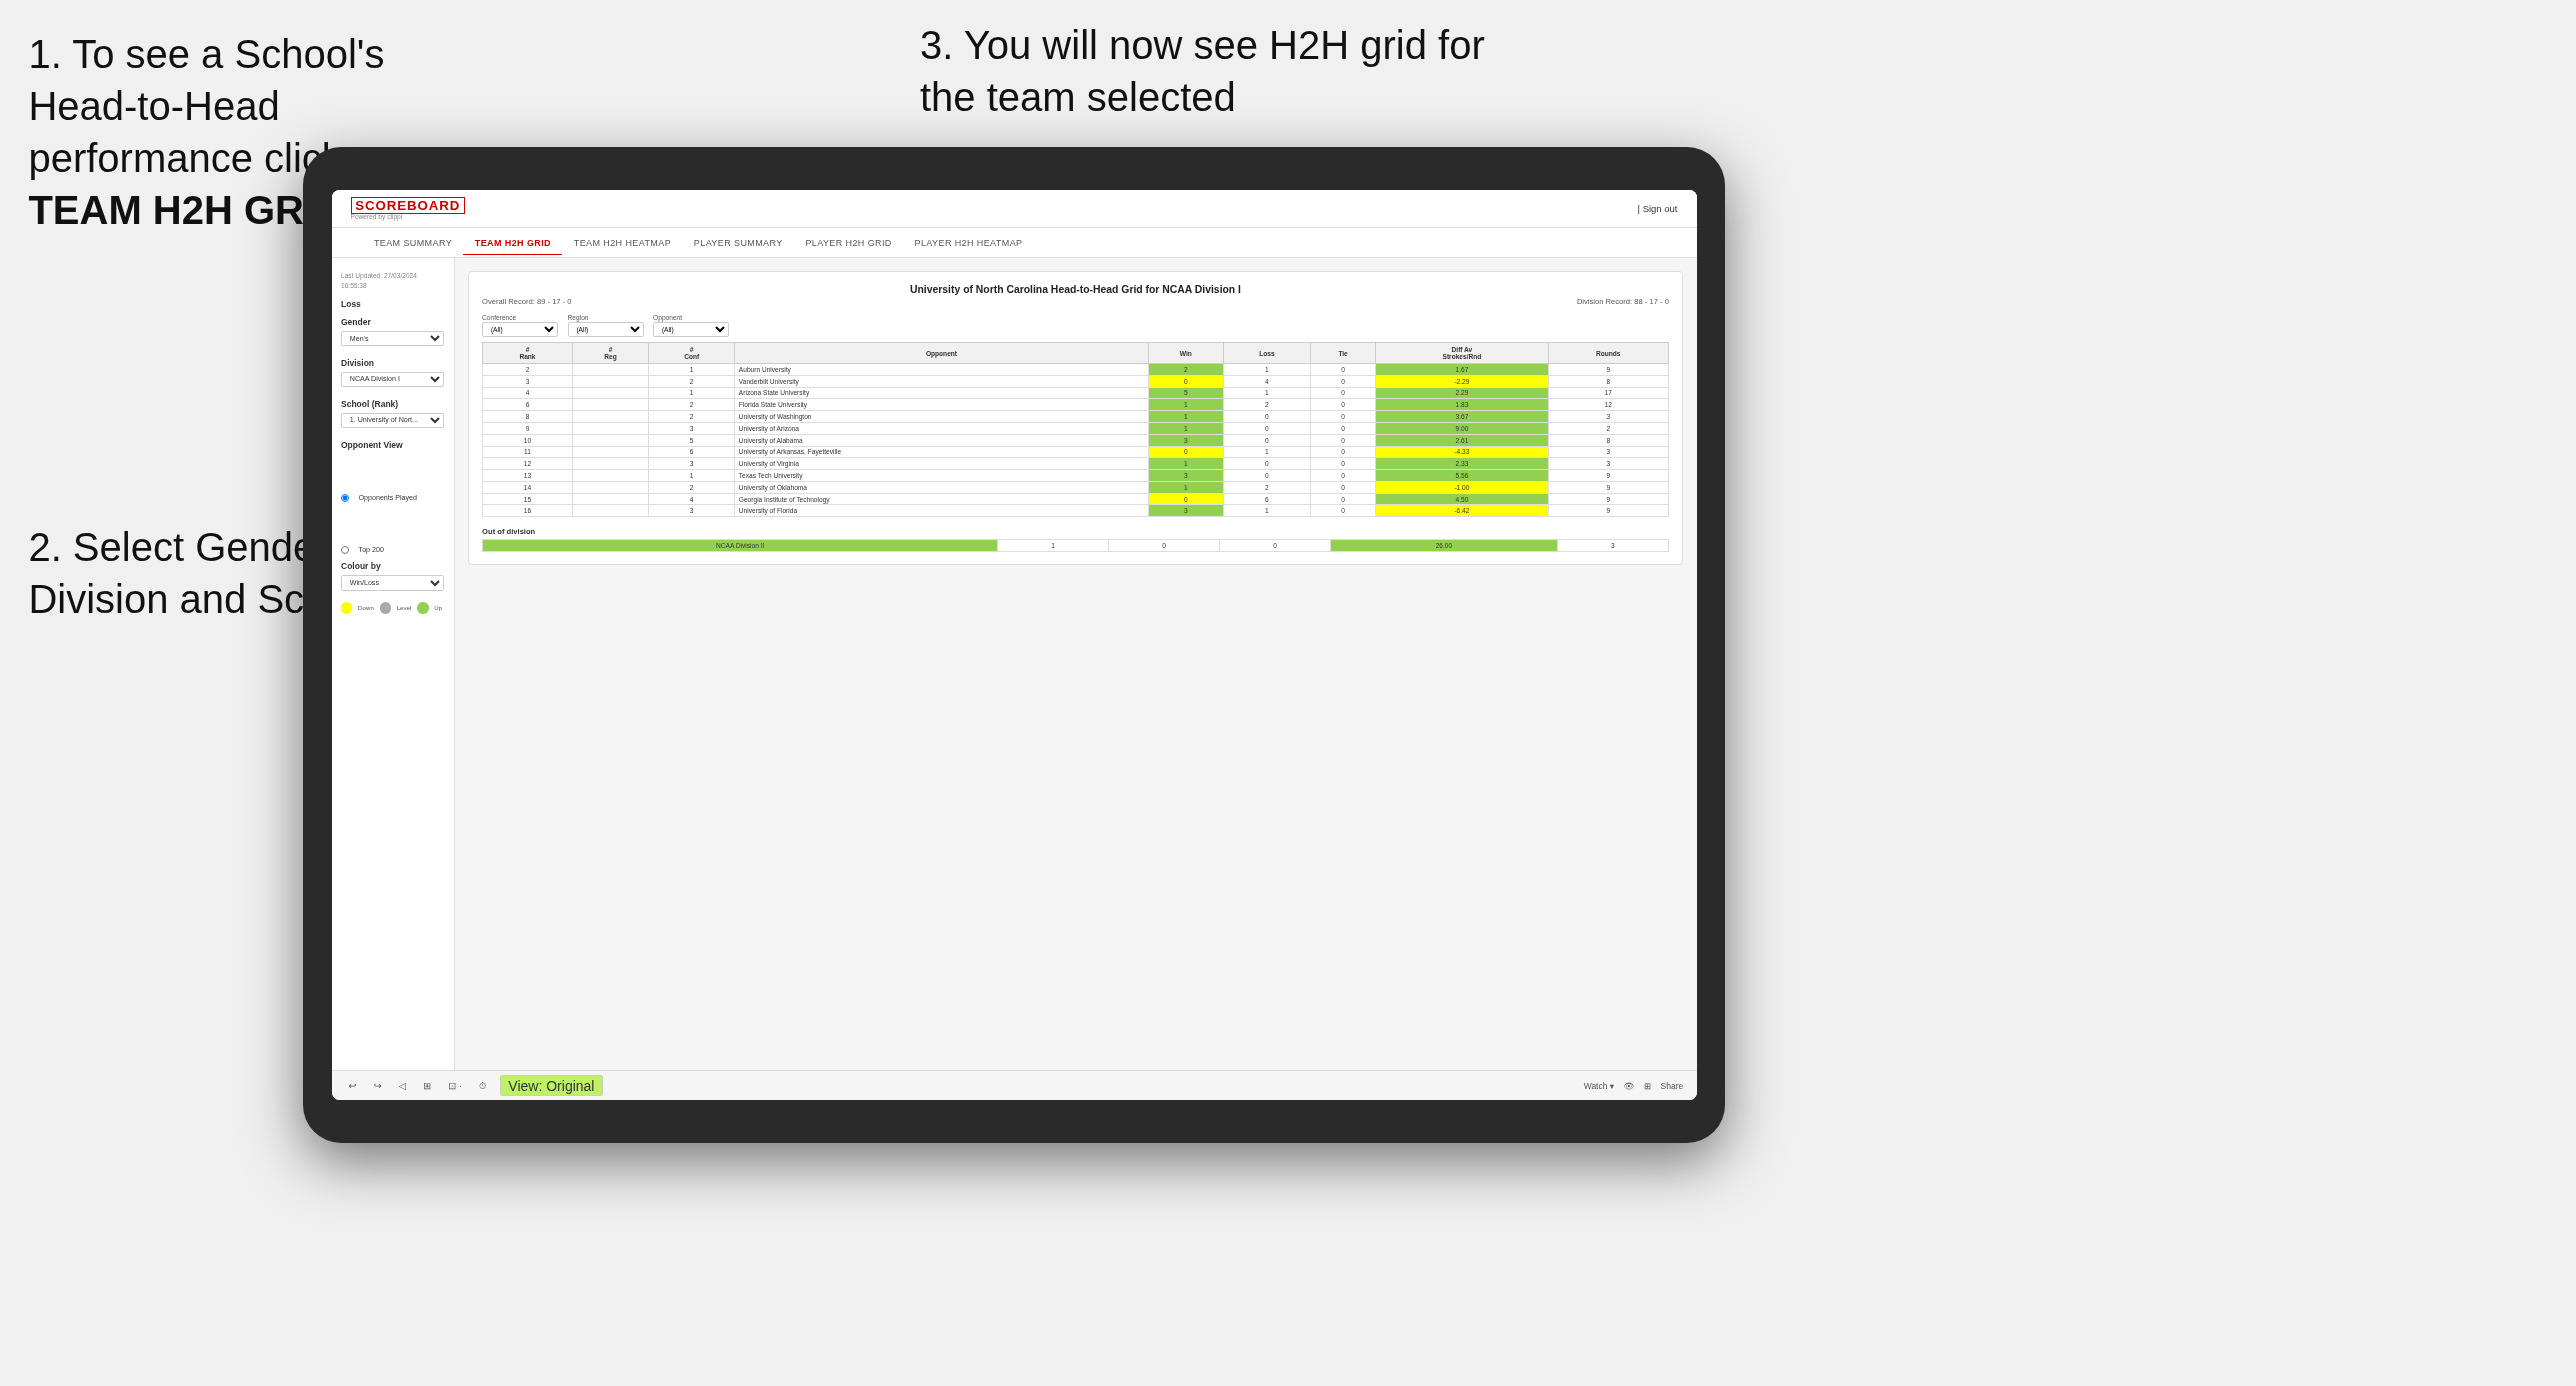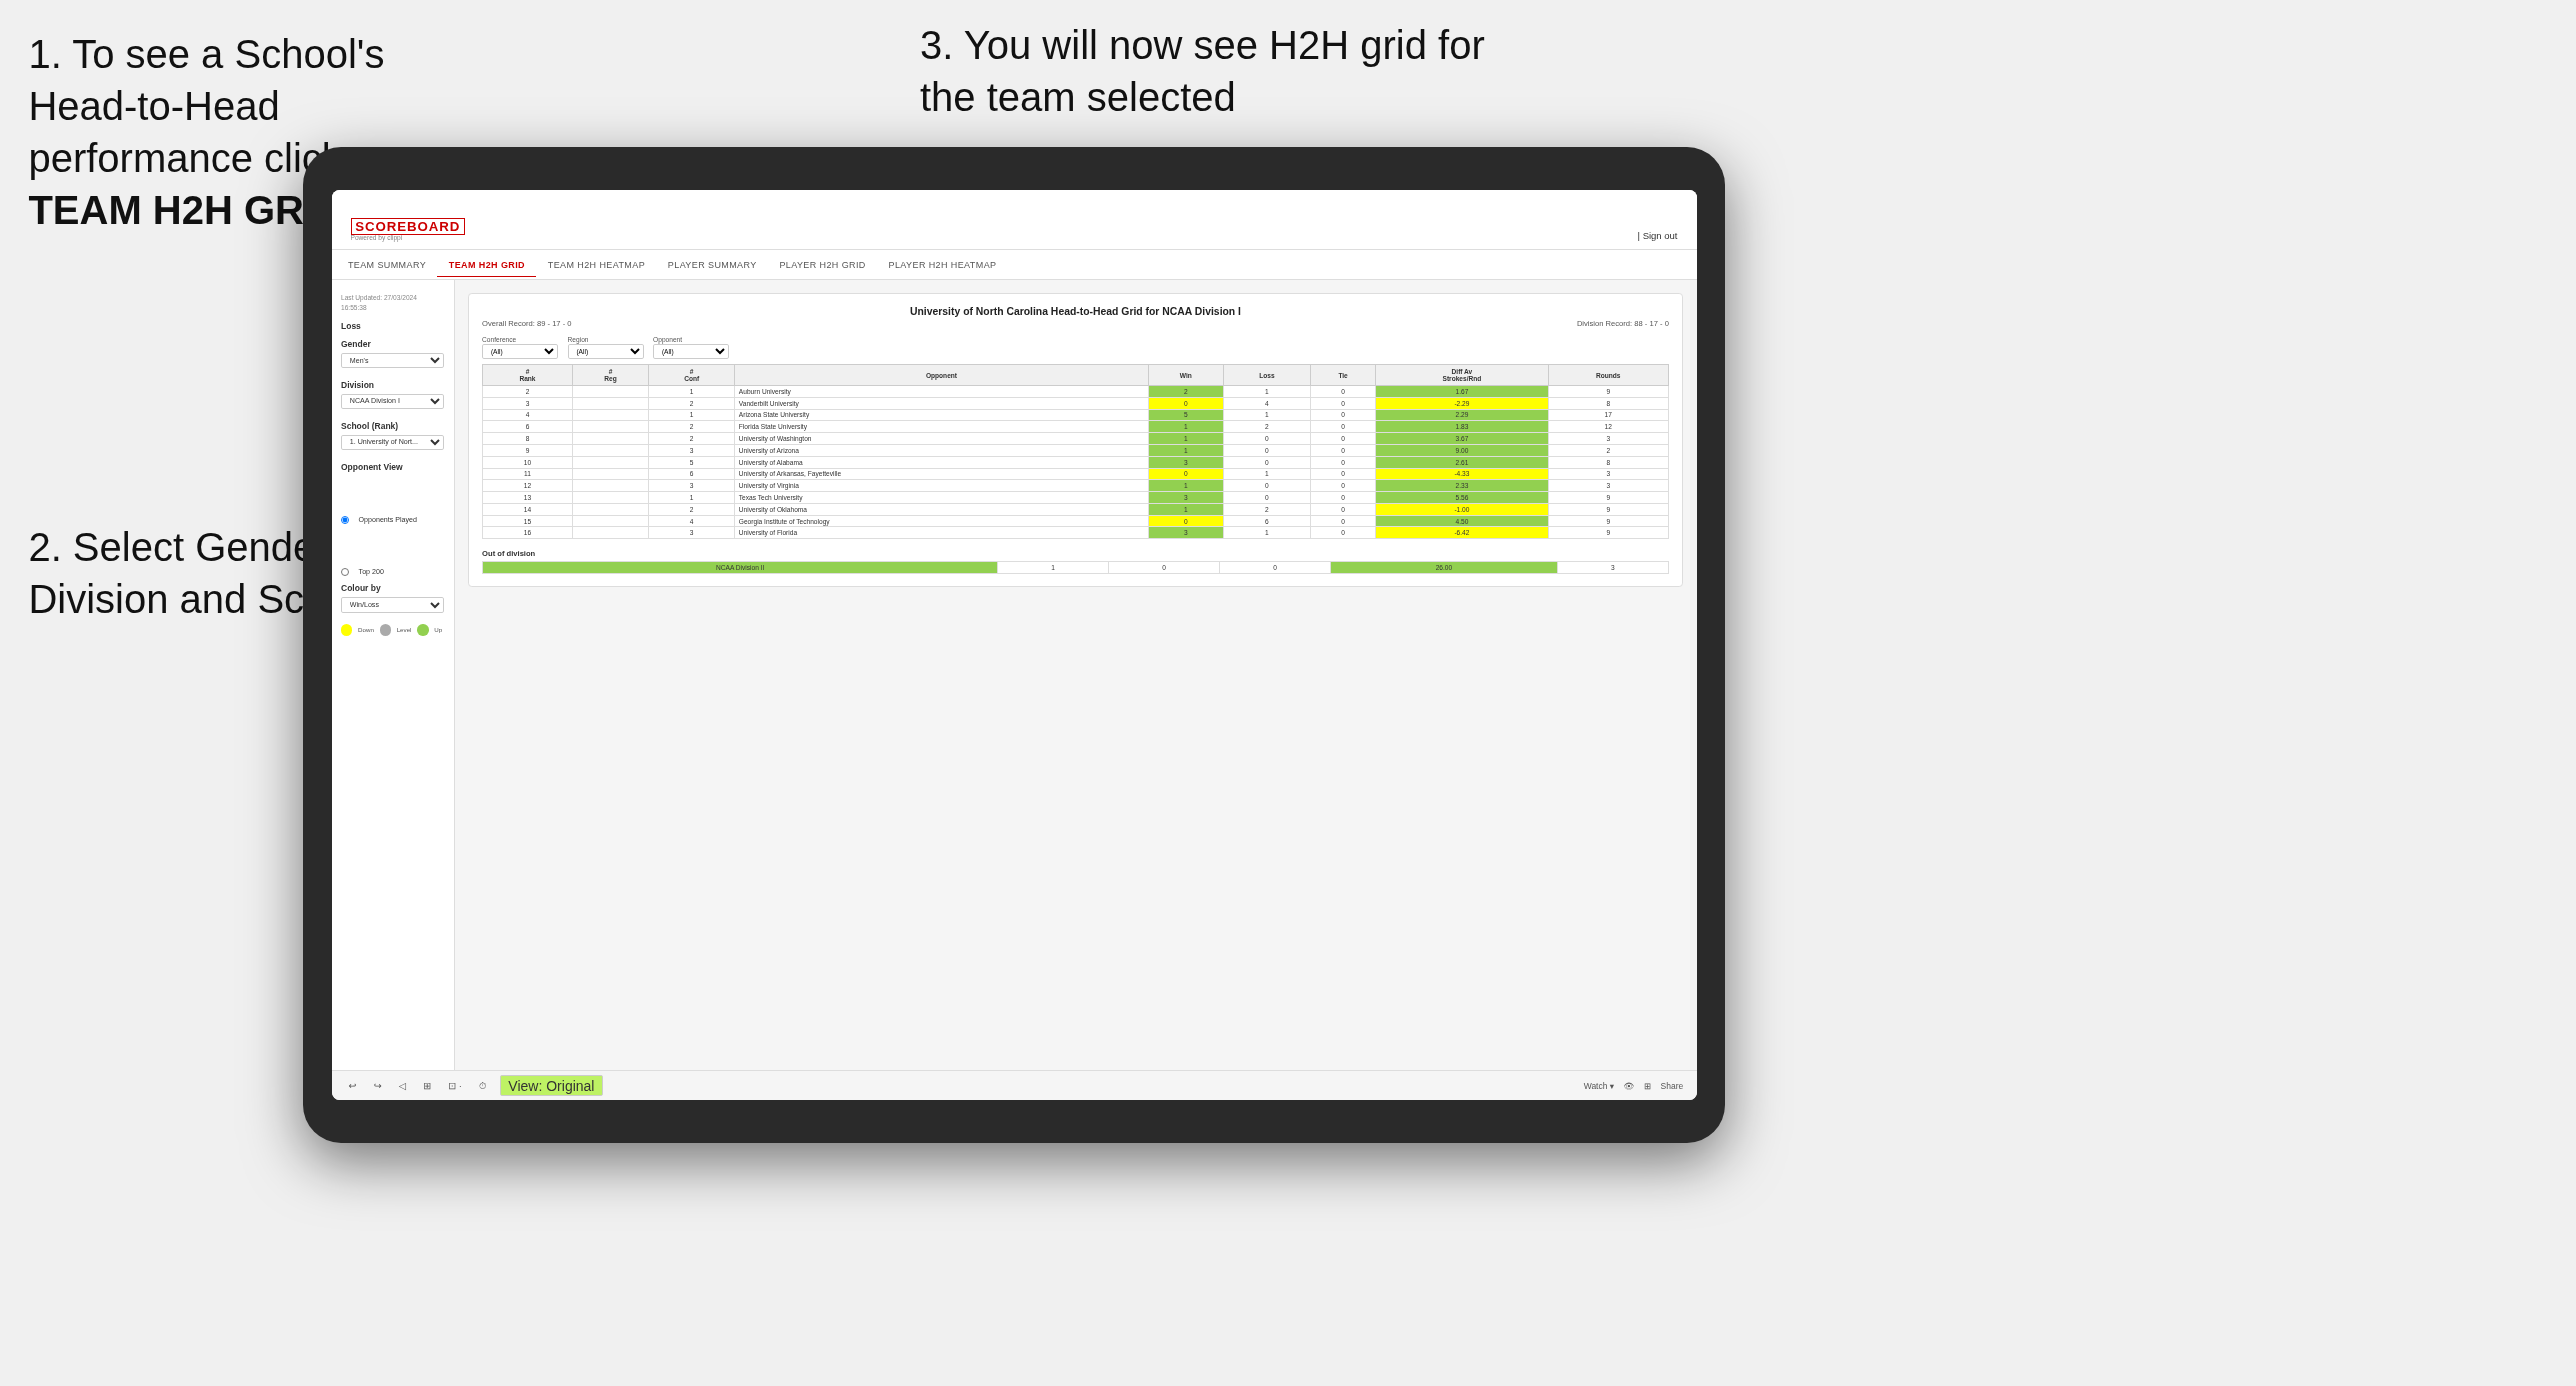--- a/index.html
+++ b/index.html
@@ -49,23 +49,23 @@
       display: flex;
       flex-direction: column;
     }
 
     
     .nav-bar {
       background: #fff;
       border-bottom: 0.9px solid #ddd;
       padding: 7.6px 19px;
       display: flex;
-      align-items: flex-end;
+      align-items: center;
       gap: 28.4px;
-      height: 60px;
+      height: 38px;
     }
     .logo-area {
       display: flex;
       flex-direction: column;
       line-height: 1;
     }
     .logo-scoreboard {
       font-size: 13.3px;
       font-weight: 900;
       color: #cc0000;
@@ -95,21 +95,21 @@
       color: #333;
       margin-left: auto;
     }
 
     
     .sub-nav {
       background: #fff;
       border-bottom: 1.9px solid #ddd;
       display: flex;
       gap: 0;
-      padding: 0 5px;
+      padding: 0 31px;
       height: 30px;
       align-items: center;
     }
     .sub-nav-item {
       font-size: 9px;
       color: #555;
       padding: 5.7px 11.4px;
       cursor: pointer;
       text-transform: uppercase;
       letter-spacing: 0.4px;

